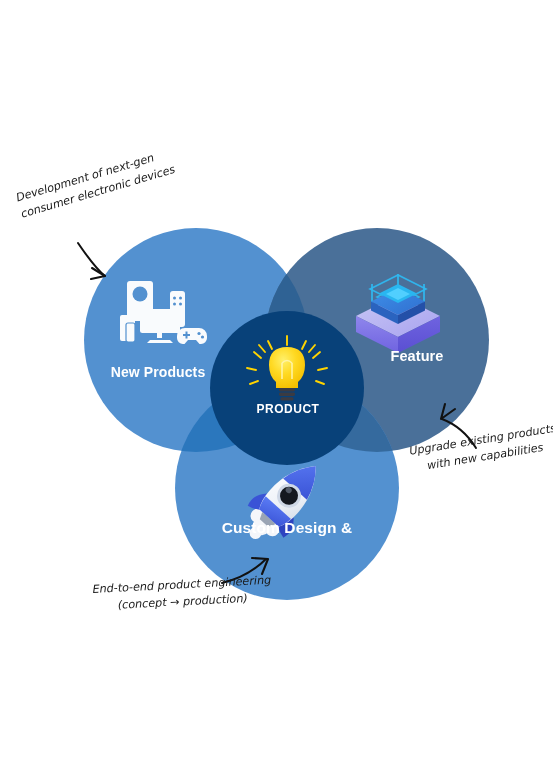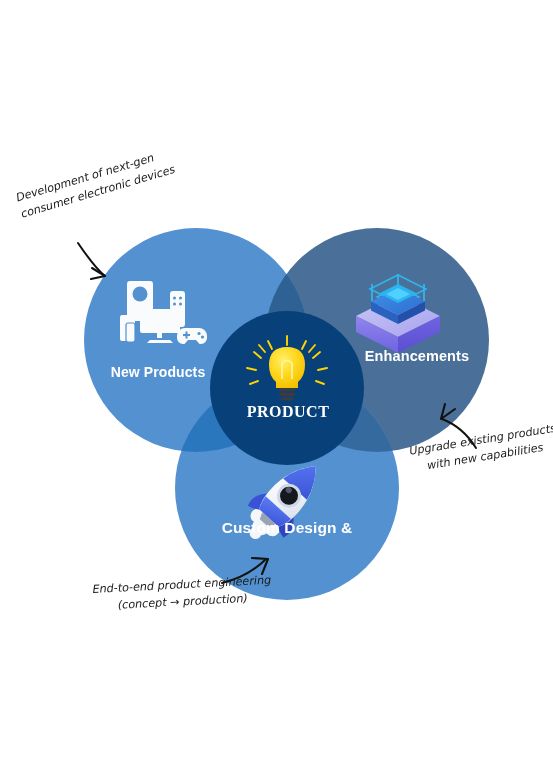--- a/index.html
+++ b/index.html
@@ -52,24 +52,23 @@
     left: 205px;
     top: 519px;
     width: 164px;
     font-size: 15.5px;
     text-align: center;
   }
   #label-center {
     left: 226px;
     top: 402px;
     width: 124px;
-    font-size: 16px;
+    font-size: 12px;
     letter-spacing: 0.5px;
     line-height: 1.25;
-    font-family: Liberation Serif, serif;
   }
   
   .annot {
     position: absolute;
     color: #1a1a1a;
     font-family: "DejaVu Sans", sans-serif;
     font-size: 11.2px;
     line-height: 1.55;
     white-space: nowrap;
     pointer-events: none;
@@ -296,21 +295,21 @@
         <path d="M252 558 l16 1 l-6 15" stroke-width="2.1"></path>
       </g>
     </g>
   </svg>
 
   <div class="lobe-label" id="label-new-products">
     <span>New Products</span>
   </div>
 
   <div class="lobe-label" id="label-feature-enh">
-    <div>Enhancements</div>
+    <div>Feature</div>
   </div>
 
   <div class="lobe-label" id="label-custom-design">
     <div>Custom Design &amp;</div>
   </div>
 
   <div class="lobe-label" id="label-center">
     <div>PRODUCT</div>
   </div>
 

